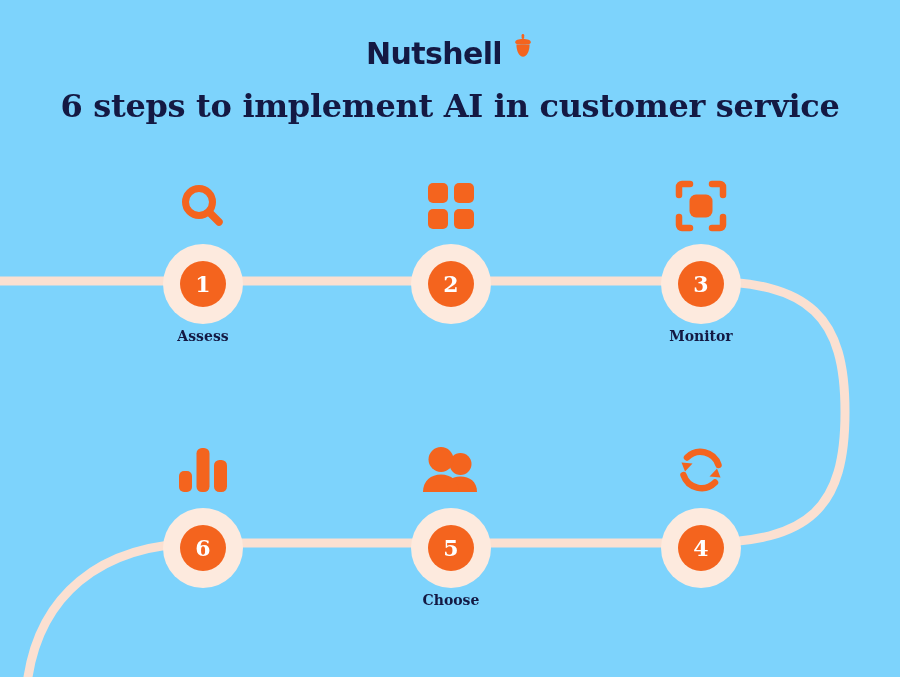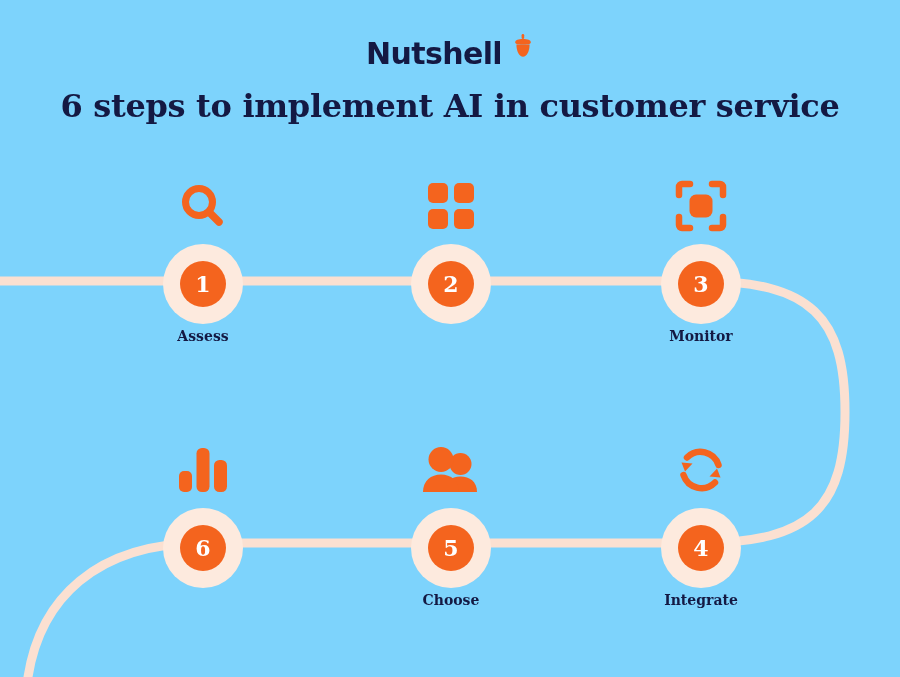--- a/index.html
+++ b/index.html
@@ -230,16 +230,15 @@
           <path d="M8.5,31 A19,19 0 0 0 40,38.5"></path>
           <path d="M43.5,21 A19,19 0 0 0 12,13.5"></path>
         </g>
         <path d="M6.5,18.5 L17.5,19.5 L10,27.5 Z" fill="#f4641e"></path>
         <path d="M45.5,33.5 L34.5,32.5 L42,24.5 Z" fill="#f4641e"></path>
       </svg>
     </div>
     <div class="step-marker">
       <div class="step-badge">4</div>
     </div>
-    <div class="step-label">Integrate</div>
   </div>
 
 </div>
 
 </body></html>

